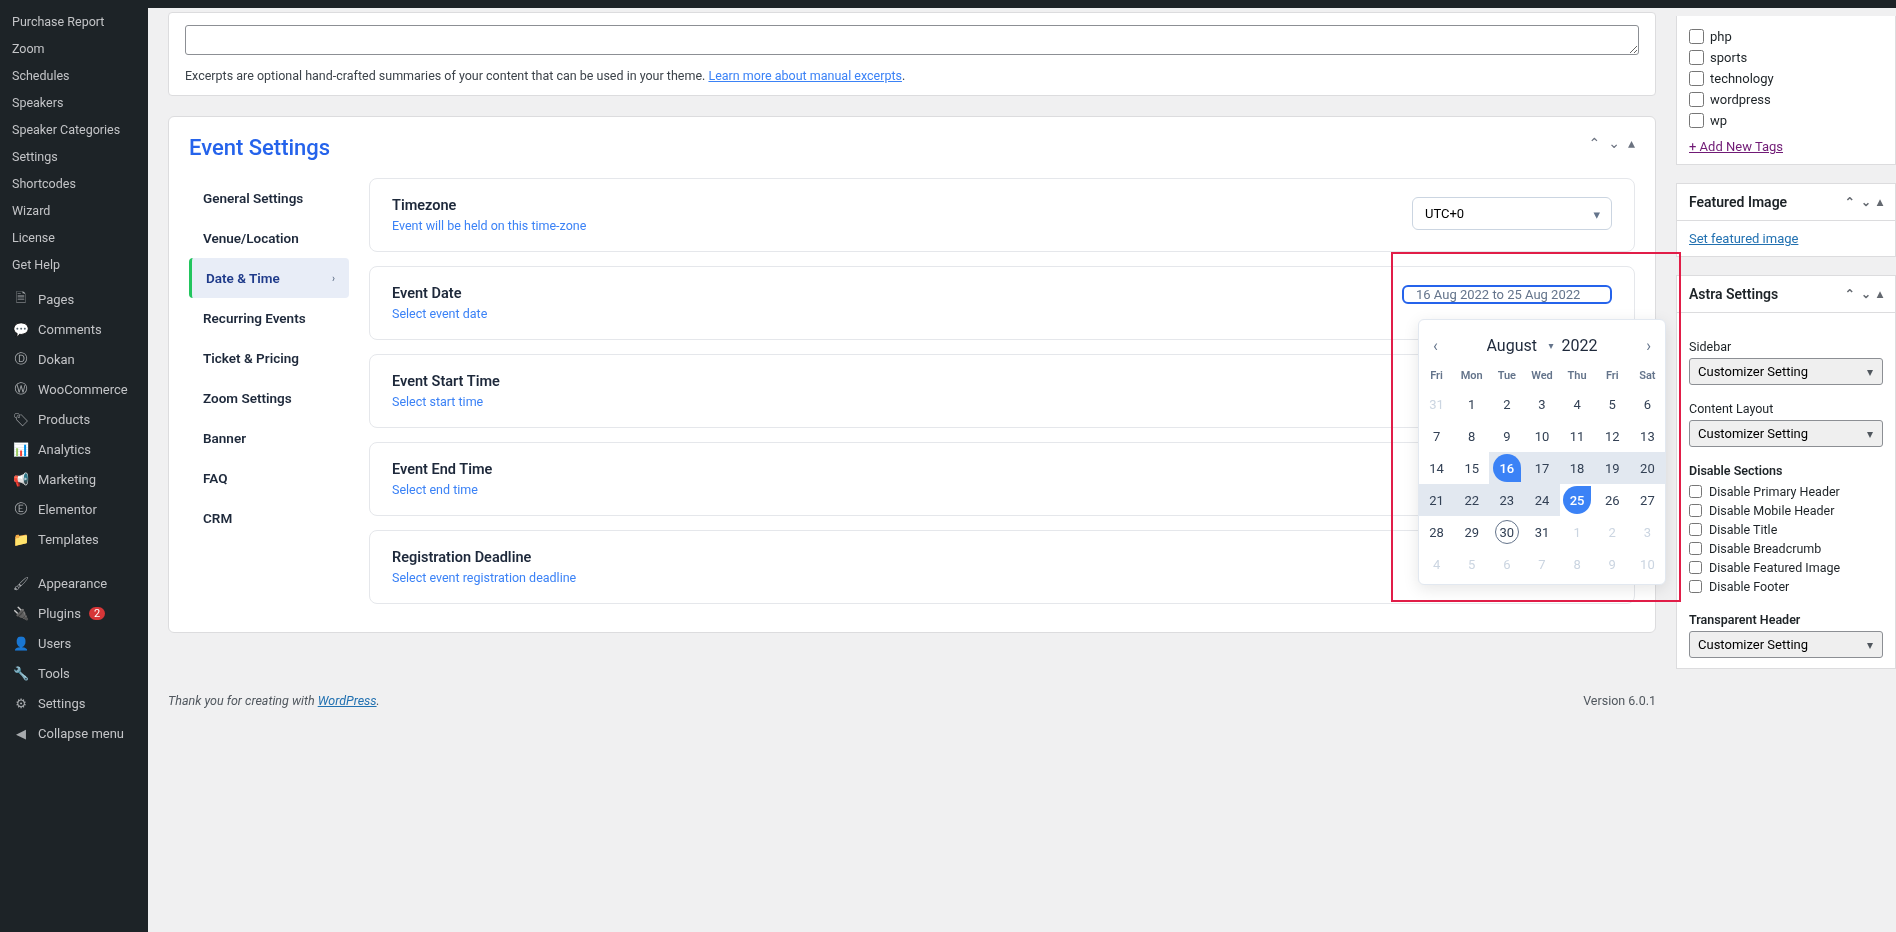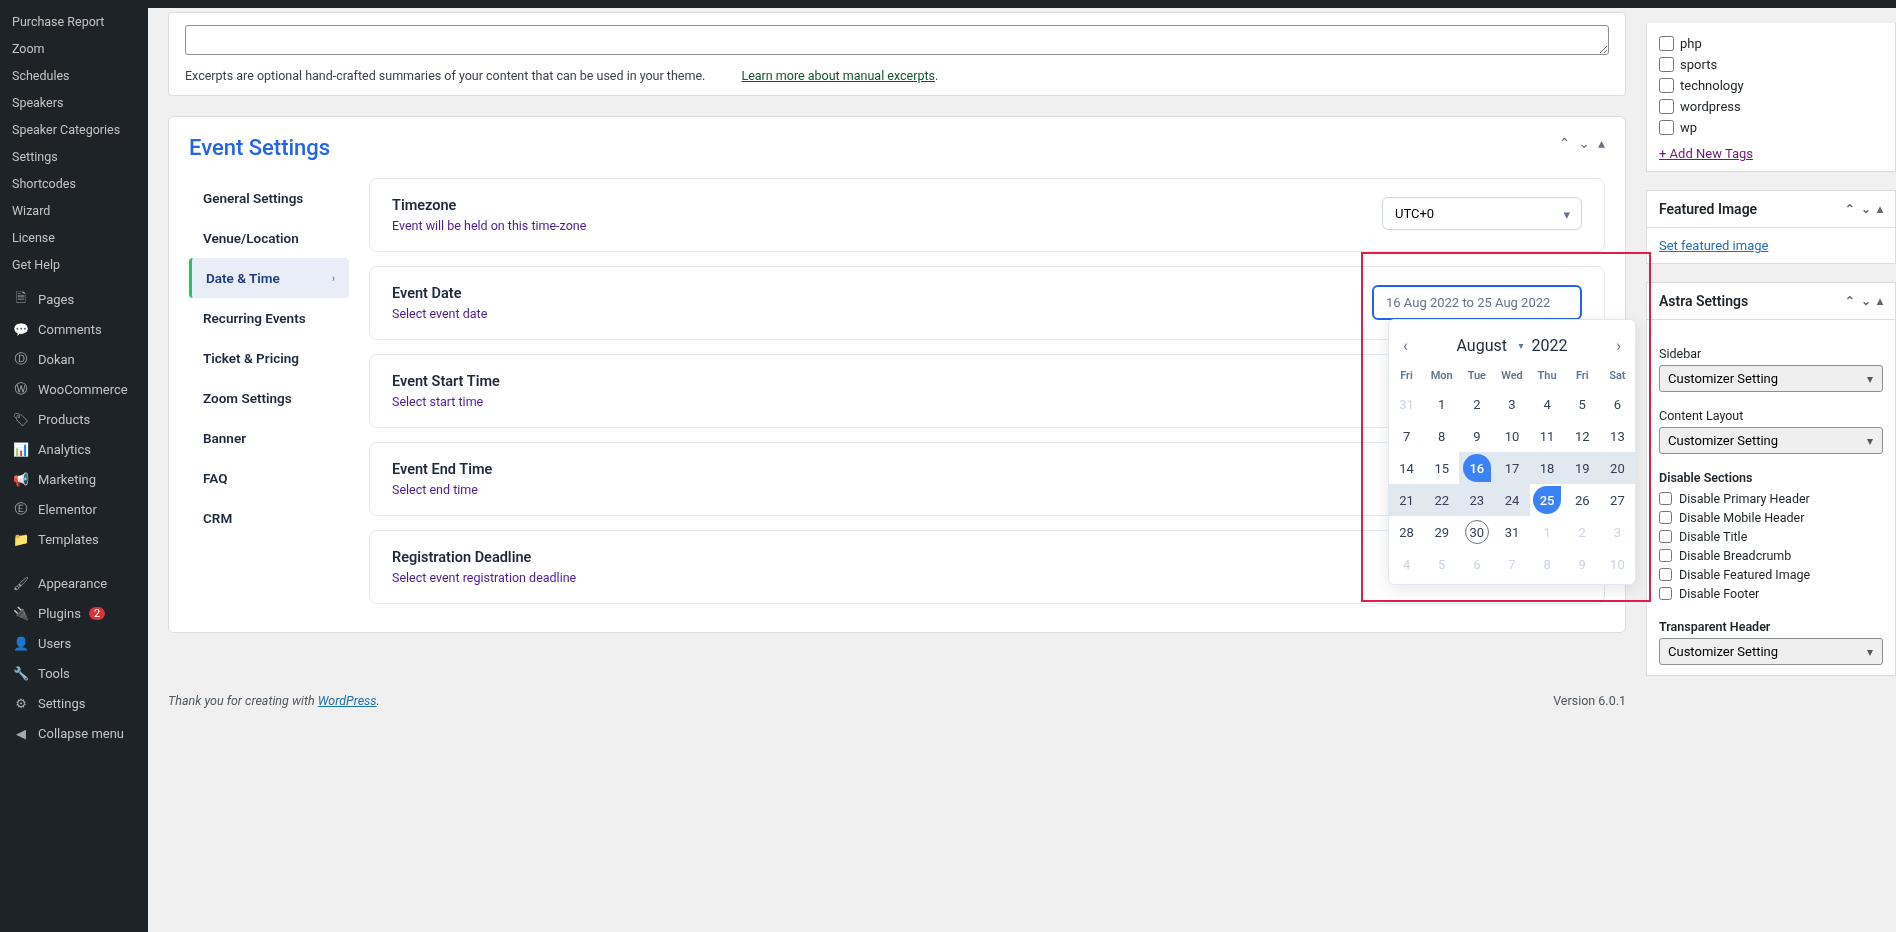--- a/index.html
+++ b/index.html
@@ -8,56 +8,56 @@
 .layout { display: flex; min-height: calc(100vh - 8px); }
 .sidebar { width: 148px; background: #1d2327; color: #fff; display: flex; flex-direction: column; }
 .sidebar .item { padding: 6px 12px; color: #c3c4c7; font-size: 13px; cursor: pointer; display: flex; align-items: center; gap: 8px; }
 .sidebar .item.sub { padding-left: 12px; font-size: 12.5px; }
 .sidebar .item .icon { width: 18px; height: 18px; display: inline-flex; align-items: center; justify-content: center; color: #a7aaad; }
 .sidebar .badge { background: #d63638; color: #fff; border-radius: 9px; padding: 0 5px; font-size: 11px; min-width: 16px; text-align: center; }
 .main { flex: 1; padding: 0 20px 20px 20px; position: relative; }
 .excerpt-box { background: #fff; border: 1px solid #dcdcde; border-radius: 4px; padding: 12px 16px; margin-top: 4px; }
 .excerpt-textarea { width: 100%; height: 30px; border: 1px solid #8c8f94; border-radius: 3px; resize: vertical; }
 .excerpt-help { margin-top: 10px; color: #3c434a; font-size: 12.5px; }
-.excerpt-help a { color: #14532d; text-decoration: underline; margin-left: 33px; }
+.excerpt-help a { color: #3b82f6; text-decoration: underline; }
 .panel { background: #fff; border: 1px solid #dcdcde; border-radius: 6px; margin-top: 20px; padding: 18px 20px 28px; position: relative; }
 .panel-title { color: #2563eb; font-size: 22px; font-weight: 500; margin-bottom: 18px; }
 .panel-controls { position: absolute; top: 18px; right: 20px; color: #6b7280; display: flex; gap: 8px; font-size: 14px;}
 .panel-controls span { cursor: pointer; }
 .settings-body { display: flex; gap: 20px; }
 .tabs { width: 160px; }
 .tabs .tab { padding: 12px 14px; color: #1e293b; font-size: 13.5px; font-weight: 600; border-radius: 4px; cursor: pointer; display:flex; align-items:center; justify-content:space-between;}
 .tabs .tab.active { background: #e8edf7; border-left: 3px solid #22c55e; color: #1e3a8a; }
 .fields { flex: 1; display: flex; flex-direction: column; gap: 14px; }
 .field-card { background: #fff; border: 1px solid #e5e7eb; border-radius: 8px; padding: 18px 22px; display: flex; justify-content: space-between; align-items: flex-start; }
 .field-card .label { color: #1e293b; font-size: 14.5px; font-weight: 600; }
-.field-card .desc { color: #4c1d95; font-size: 12.5px; margin-top: 4px; }
+.field-card .desc { color: #3b82f6; font-size: 12.5px; margin-top: 4px; }
 .field-control select { border: 1px solid #cbd5e1; border-radius: 6px; padding: 8px 32px 8px 12px; font-size: 13px; min-width: 200px; appearance: none; background: #fff; }
 .select-wrap { position: relative; display: inline-block; }
 .select-wrap::after { content: "\25BE"; position: absolute; right: 12px; top: 50%; transform: translateY(-50%); color:#64748b; pointer-events:none; }
-.date-input { border: 2px solid #2563eb; border-radius: 6px; padding: 8px 12px; font-size: 13px; width: 210px; color: #64748b; }
+.date-input { border: 2px solid #2563eb; border-radius: 6px; padding: 0 12px; font-size: 13px; width: 210px; color: #64748b; }
 .calendar { position: absolute; background: #fff; border: 1px solid #e2e8f0; border-radius: 6px; box-shadow: 0 4px 16px rgba(0,0,0,.1); width: 248px; z-index: 10; padding: 10px 0 4px; }
 .cal-head { display:flex; align-items:center; justify-content:space-between; padding: 2px 10px 6px; }
 .cal-head .nav { color: #64748b; cursor: pointer; padding: 4px; font-size: 16px;}
 .cal-head .title { display:flex; align-items:center; gap: 8px; font-size: 16px; color: #1e293b; }
 .cal-head select { border: none; font-size: 16px; color: #1e293b; appearance: none; padding-right: 16px; background: #fff;}
 .cal-select-wrap{position:relative;}
 .cal-select-wrap::after{content:"\25BE"; position:absolute; right:0; top:50%; transform:translateY(-52%); font-size:10px; color:#64748b;}
 .cal-grid { display: grid; grid-template-columns: repeat(7, 1fr); }
 .cal-dayname { text-align: center; font-size: 11px; color: #64748b; font-weight: 600; padding: 4px 0 6px; }
 .cal-cell { text-align: center; font-size: 13px; color: #334155; padding: 8px 0; position: relative; height: 32px; display:flex; align-items:center; justify-content:center;}
 .cal-cell.out { color: #cbd5e1; }
 .cal-cell.inrange { background: #e2e8f0; color: #334155; }
 .cal-cell.rng-start { background: #e2e8f0; }
 .cal-cell.rng-start::before { content:""; position: absolute; width: 28px; height: 28px; background: #3b82f6; border-radius: 14px 14px 0 14px; left: 50%; top:50%; transform: translate(-50%,-50%);}
 .cal-cell.rng-end::before { content:""; position: absolute; width: 28px; height: 28px; background: #3b82f6; border-radius: 14px 0 14px 14px; left: 50%; top:50%; transform: translate(-50%,-50%);}
 .cal-cell.rng-start span, .cal-cell.rng-end span { color:#fff; z-index:1; font-weight:500;}
 .cal-cell.today span { border: 1px solid #64748b; border-radius: 50%; width: 24px; height: 24px; display:flex; align-items:center; justify-content:center; }
 .highlight-box { position: absolute; border: 2px solid #e11d48; pointer-events: none; }
-.rightcol { width: 250px; display: flex; flex-direction: column; gap: 18px; padding-top: 15px;}
+.rightcol { width: 220px; display: flex; flex-direction: column; gap: 18px; padding-top: 8px;}
 .metabox { background: #fff; border: 1px solid #dcdcde; border-radius: 0; }
 .metabox .mhead { display:flex; justify-content:space-between; align-items:center; padding: 10px 12px; font-size: 14px; font-weight: 600; color:#1d2327; border-bottom: 1px solid #dcdcde; }
 .metabox .mhead .ctrls { display:flex; gap:6px; color:#646970; font-size:12px; cursor:pointer;}
 .metabox .mbody { padding: 10px 12px; }
 .taglist label { display:flex; align-items:center; gap: 6px; padding: 3px 0; font-size: 13px; color:#1d2327;}
 .taglist input[type=checkbox]{ width:15px; height:15px; border:1px solid #8c8f94; border-radius:3px; }
 .addtags { color: #701a75; text-decoration: underline; font-size:13px; display:inline-block; margin-top:8px;}
 .metabox a.link { color: #2271b1; text-decoration: underline; font-size: 13px; }
 .astra-lbl { font-size: 12.5px; color:#1d2327; margin-top:16px; margin-bottom:4px; display:block;}
 .astra-sel { width: 100%; border:1px solid #8c8f94; border-radius:3px; padding:5px 8px; font-size:13px; appearance:none;}

